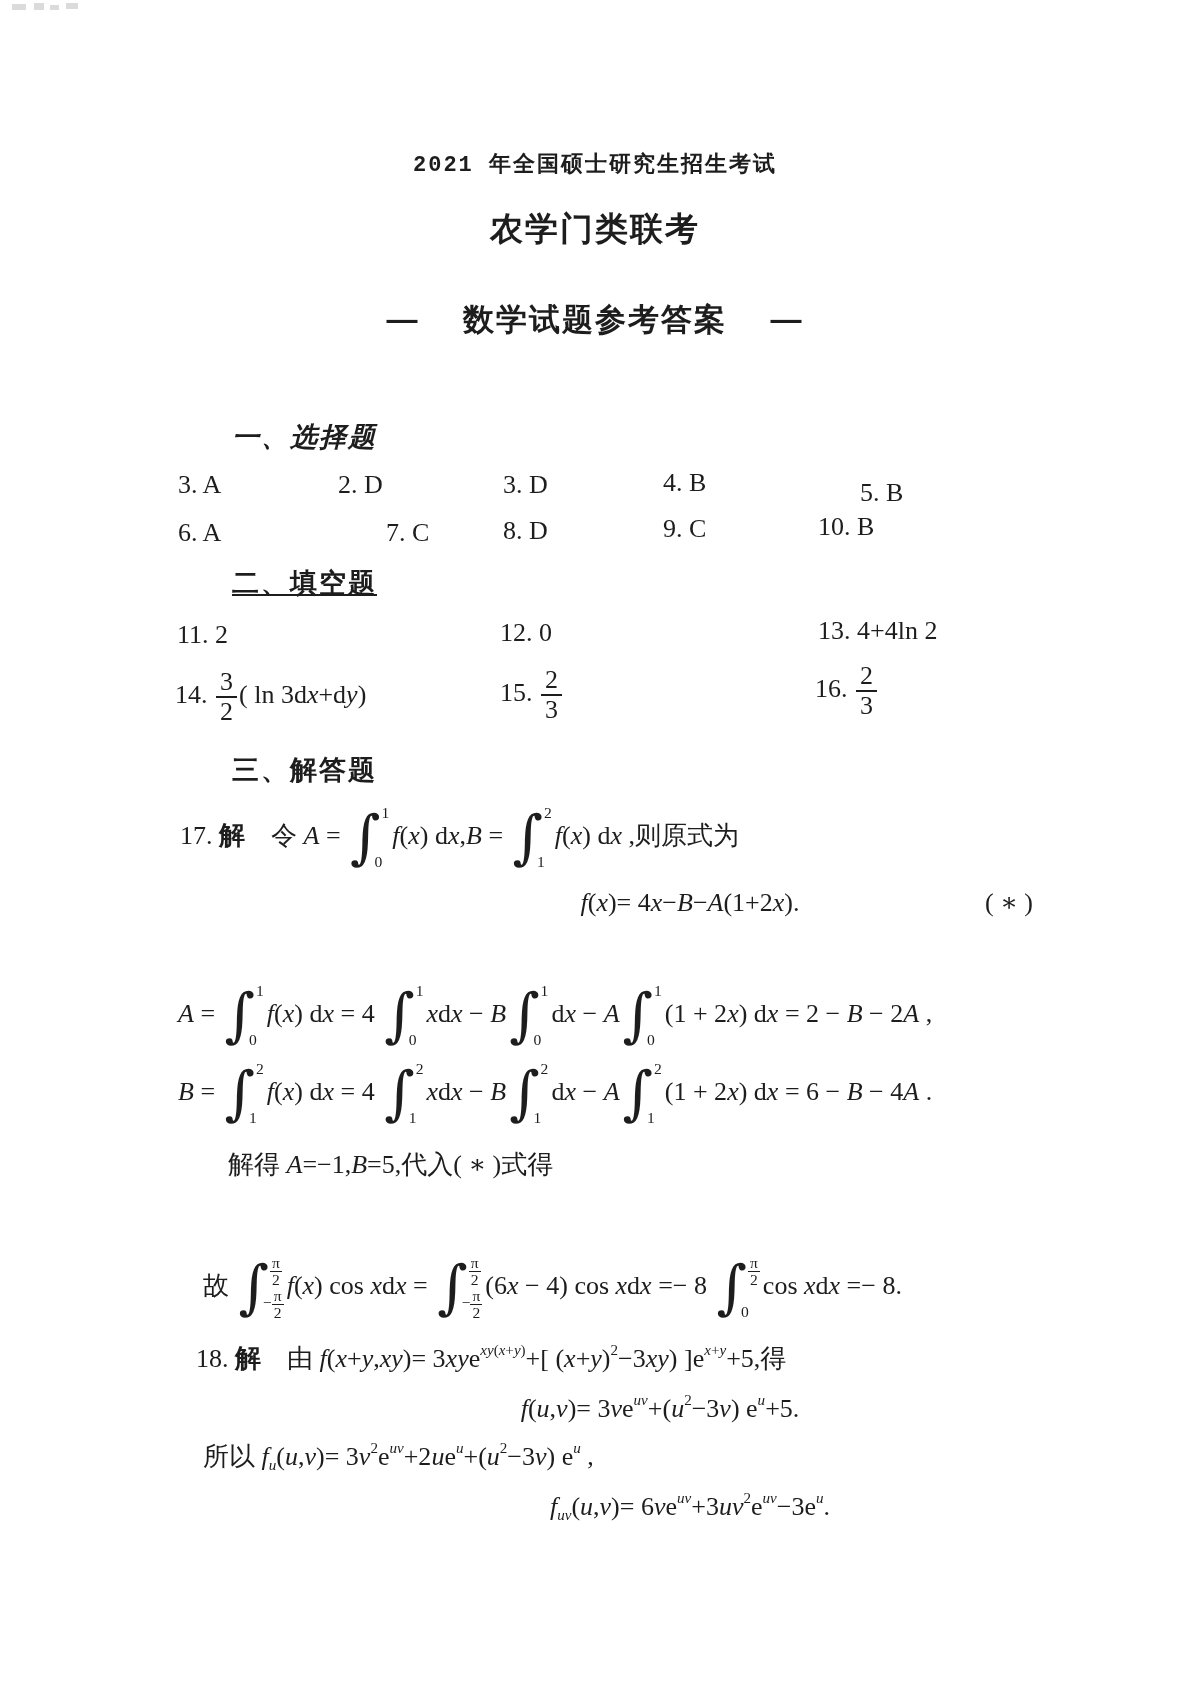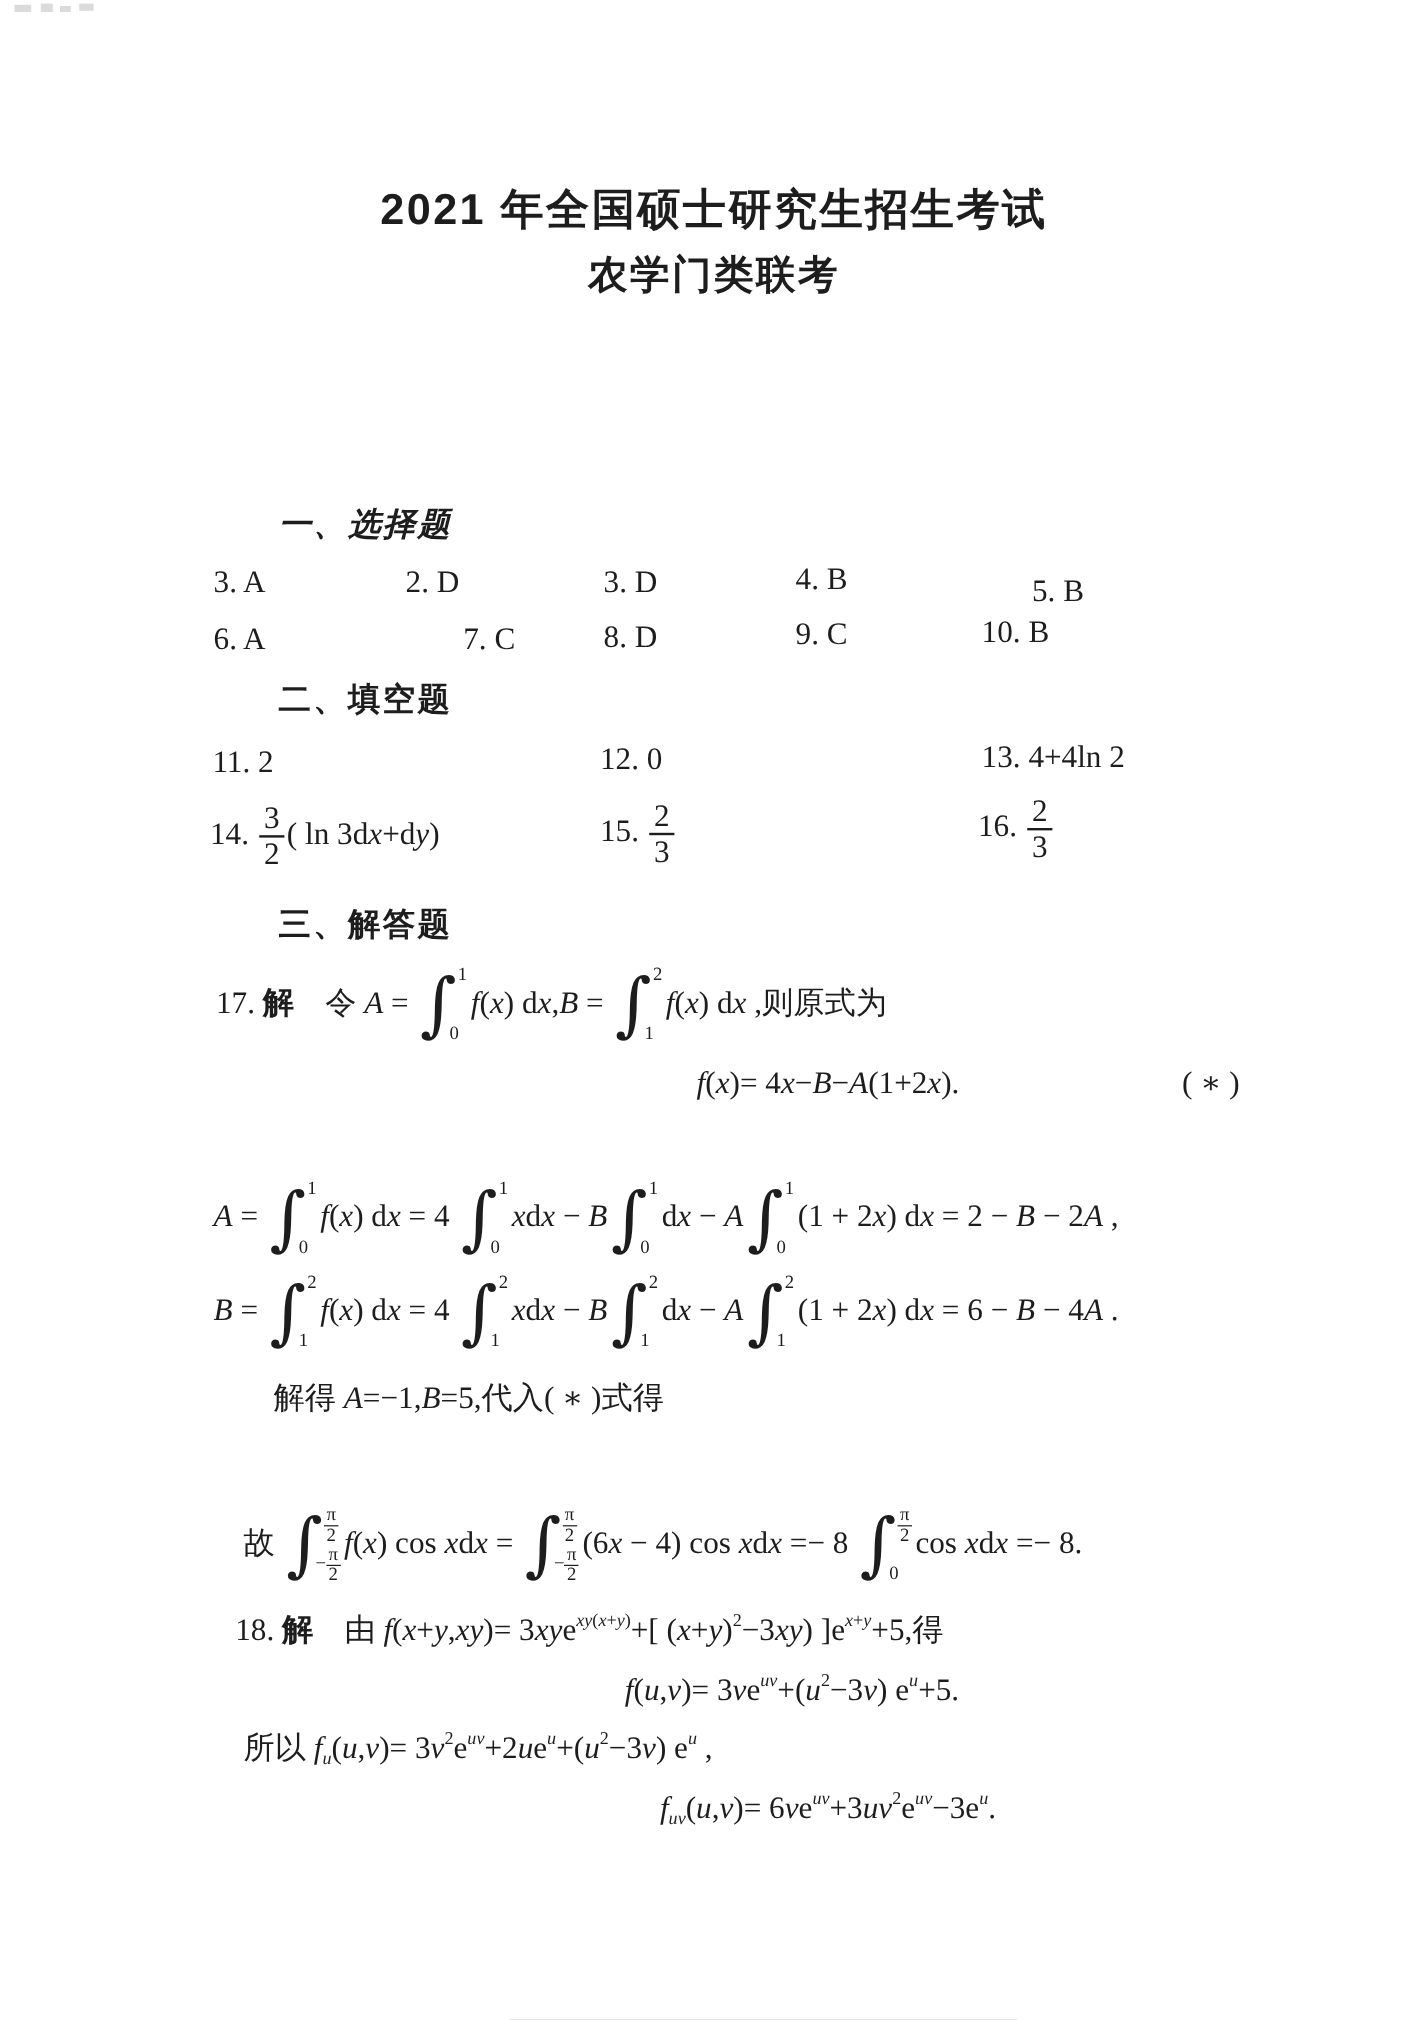--- a/index.html
+++ b/index.html
@@ -35,41 +35,42 @@
 </head>
 <body>
 
 <div class="page">
 
   <span class="artifact" style="left:12px;top:4px;width:14px;height:6px;"></span>
   <span class="artifact" style="left:34px;top:3px;width:10px;height:7px;"></span>
   <span class="artifact" style="left:50px;top:5px;width:9px;height:5px;"></span>
   <span class="artifact" style="left:66px;top:3px;width:12px;height:6px;"></span>
 
-  <div class="line cline title" style="top:152px;font-size:36px;">2021 年全国硕士研究生招生考试</div>
+  <div class="line cline title" style="top:152px;font-size:22px;font-family:Liberation Mono, monospace;">2021 年全国硕士研究生招生考试</div>
   <div class="line cline title" style="top:208px;font-size:33px;">农学门类联考</div>
+  <div class="line cline title" style="top:300px;font-size:31px;">—　 数学试题参考答案 　—</div>
 
   <div class="line hd" style="left:232px;top:420px;font-style:italic;">一、选择题</div>
 
   <div>
     <span class="line" style="left:178px;top:468px;">3. A</span>
     <span class="line" style="left:338px;top:468px;">2. D</span>
     <span class="line" style="left:503px;top:468px;">3. D</span>
     <span class="line" style="left:663px;top:466px;">4. B</span>
     <span class="line" style="left:820px;top:476px;margin-left:40px;">5. B</span>
   </div>
   <div>
     <span class="line" style="left:178px;top:516px;">6. A</span>
     <span class="line" style="left:338px;top:516px;margin-left:48px;">7. C</span>
     <span class="line" style="left:503px;top:514px;">8. D</span>
     <span class="line" style="left:663px;top:512px;">9. C</span>
     <span class="line" style="left:818px;top:510px;text-align:center;">10. B</span>
   </div>
 
-  <div class="line hd" style="left:232px;top:566px;">二、填空题</div>
+  <div class="line hd" style="left:232px;top:566px;text-decoration:underline;">二、填空题</div>
 
   <div>
     <span class="line" style="left:177px;top:618px;">11. 2</span>
     <span class="line" style="left:500px;top:616px;">12. 0</span>
     <span class="line" style="left:818px;top:614px;">13. 4+4ln 2</span>
   </div>
   <div>
     <span class="line" style="left:175px;top:668px;"><span class="rm">14. </span><span class="frac"><span class="num">3</span><span class="den">2</span></span><span class="rm">( ln 3d</span><span class="it">x</span><span class="rm">+d</span><span class="it">y</span><span class="rm">)</span></span>
     <span class="line" style="left:500px;top:666px;"><span class="rm">15. </span><span class="frac"><span class="num">2</span><span class="den">3</span></span></span>
     <span class="line" style="left:815px;top:662px;"><span class="rm">16. </span><span class="frac"><span class="num">2</span><span class="den">3</span></span></span>

